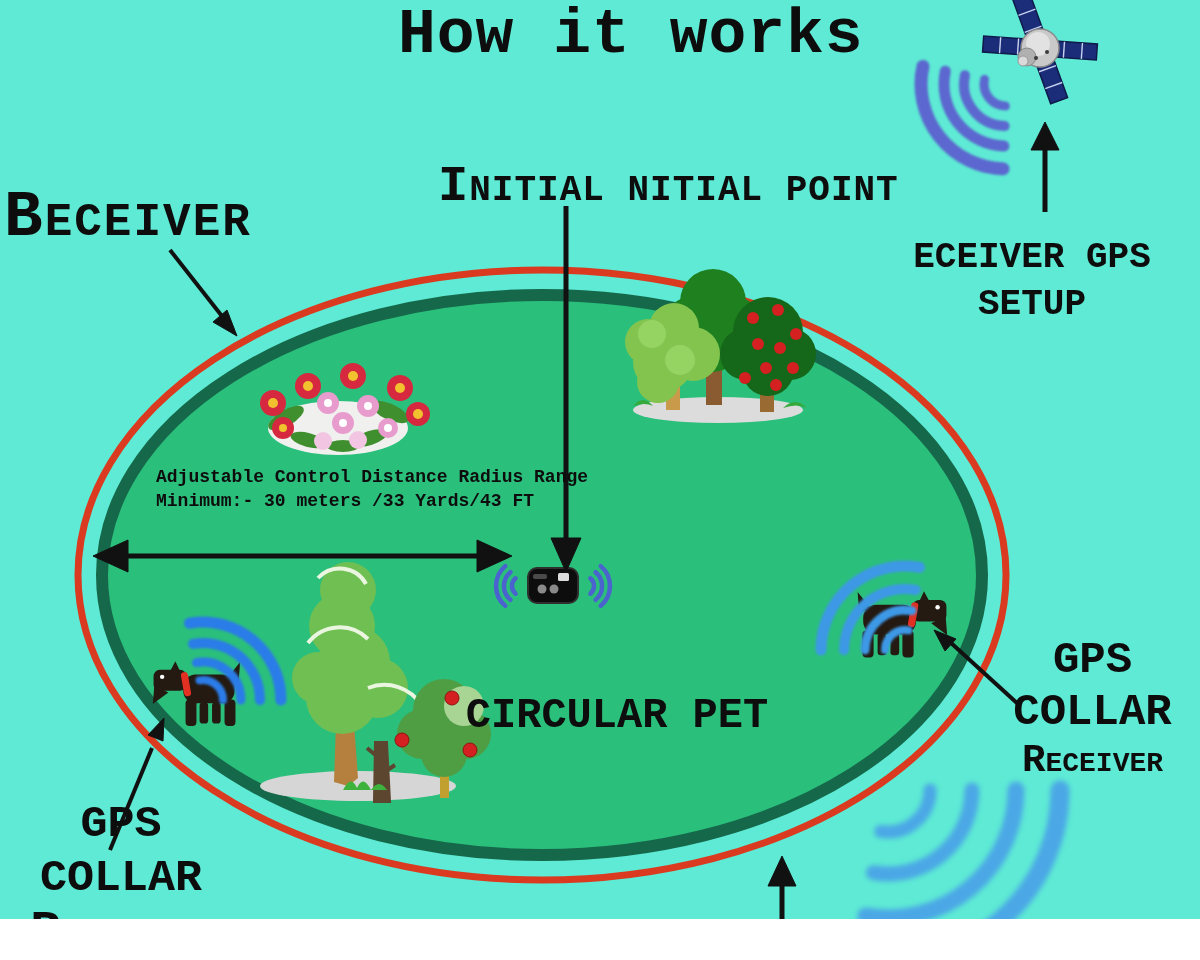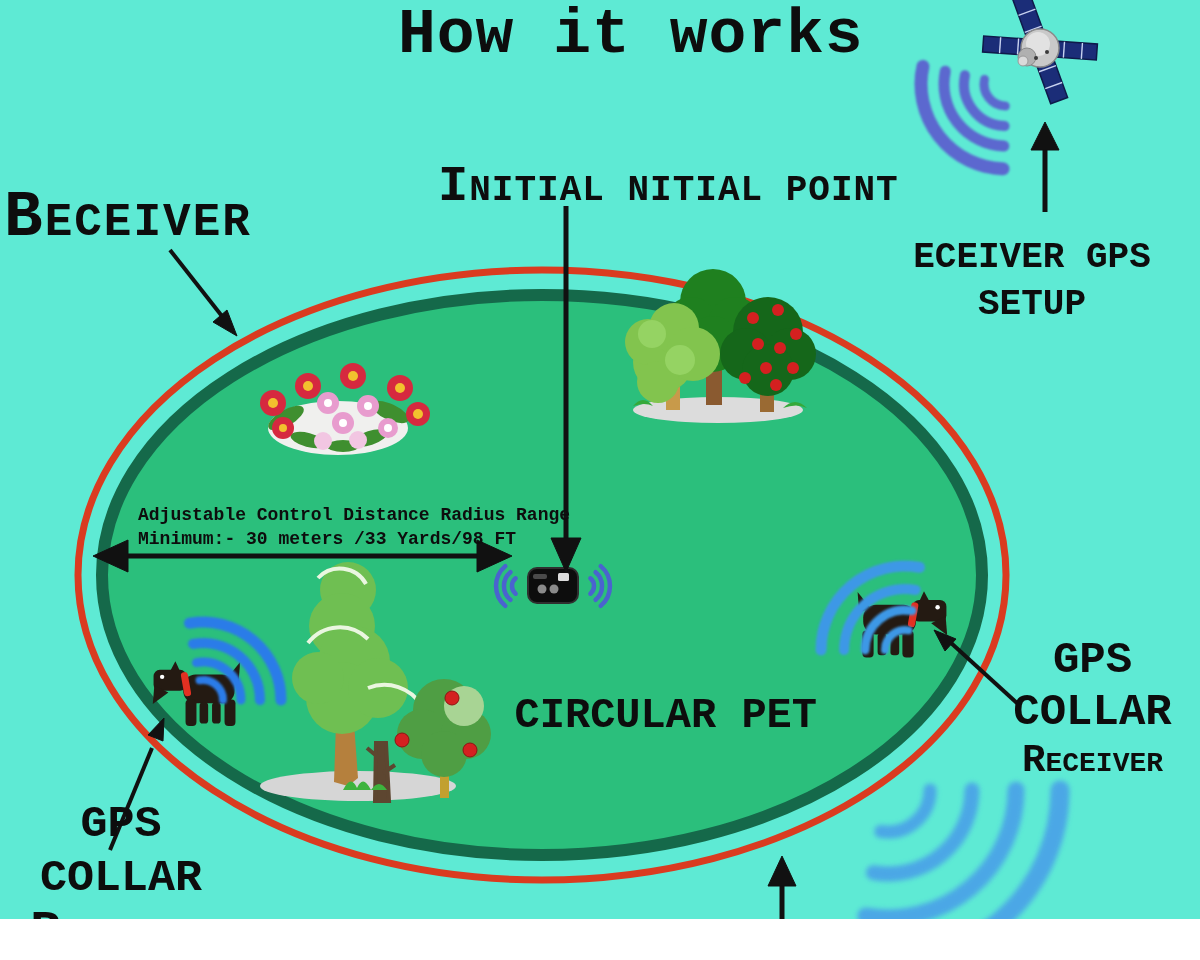--- a/index.html
+++ b/index.html
@@ -5,22 +5,22 @@
   html,body{margin:0;padding:0;background:#fff;}
   #stage{position:relative;width:1200px;height:919px;overflow:hidden;background:#5eead4;
          font-family:Liberation Mono, monospace;}
   #scene{position:absolute;left:0;top:0;}
   .lbl{position:absolute;color:#0d0d0d;font-weight:bold;white-space:nowrap;}
   .big-init{font-size:1.40em;line-height:1;}
   #title{left:398px;top:0px;font-size:63px;letter-spacing:1px;}
   #boundary{left:4px;top:186px;font-size:46px;letter-spacing:2px;}
   #setup{left:438px;top:162px;font-size:36px;letter-spacing:1px;}
   #gps-signal{left:856px;top:234px;width:352px;font-size:36px;line-height:47px;text-align:center;white-space:normal;}
-  #radius-info{left:138px;top:466px;font-size:18px;line-height:23.5px;margin-top:38px;}
-  #safe-zone{left:417px;top:690px;width:400px;font-size:42px;line-height:53px;text-align:right;white-space:normal;}
+  #radius-info{left:156px;top:466px;font-size:18px;line-height:23.5px;}
+  #safe-zone{left:417px;top:690px;width:400px;font-size:42px;line-height:53px;text-align:center;white-space:normal;}
   #receiver-right{left:985px;top:632px;width:215px;text-align:center;font-size:44px;}
   #receiver-right .l3{font-size:28px;}
   #receiver-left{left:12px;top:796px;width:218px;text-align:center;font-size:45px;}
   #receiver-left .l3{font-size:36px;}
   .rline{display:block;margin-top:4px;line-height:1.1;}
 </style>
 </head>
 <body>
 
 <div id="stage">
@@ -291,21 +291,21 @@
 
 <div id="setup" class="lbl"><span class="big-init">I</span><span>NITIAL NITIAL POINT</span></div>
 
 <div id="gps-signal" class="lbl">
   <span>ECEIVER GPS</span><br>
   <span>SETUP</span>
 </div>
 
 <div id="radius-info" class="lbl">
   <div>Adjustable Control Distance Radius Range</div>
-  <div>Minimum:- 30 meters /33 Yards/98 FT</div>
+  <div>Minimum:- 30 meters /33 Yards/43 FT</div>
 </div>
 
 <div id="safe-zone" class="lbl">
   <span>CIRCULAR PET</span><br>
 </div>
 
 <div id="receiver-right" class="lbl">
   <span class="rline">GPS</span>
   <span class="rline">COLLAR</span>
   <span class="rline l3"><span class="big-init">R</span><span>ECEIVER</span></span>

